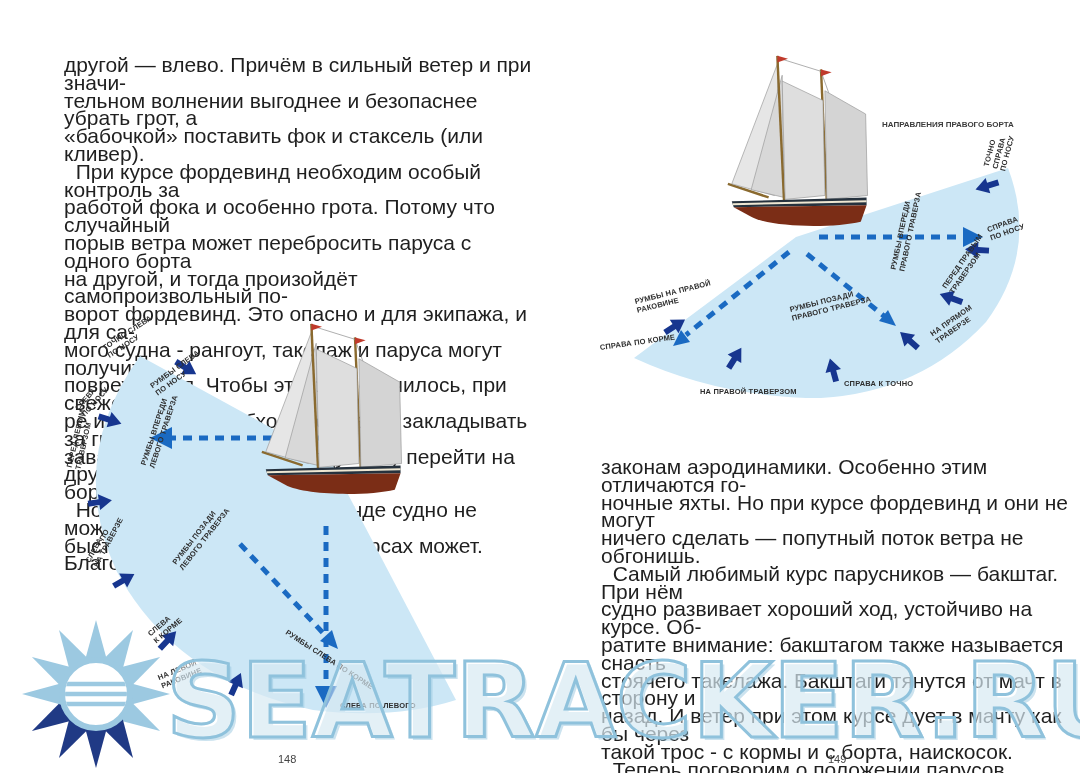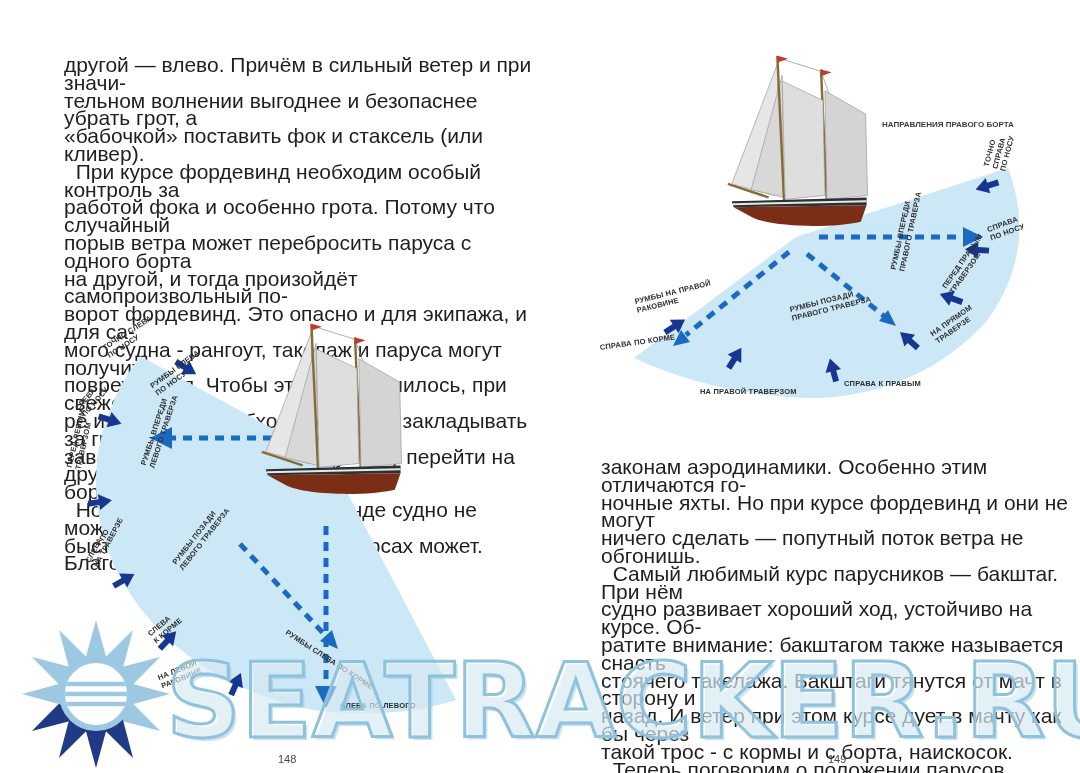--- a/index.html
+++ b/index.html
@@ -167,21 +167,21 @@
     <div class="dlabel" style="left:357px; top:242px; transform:rotate(-55deg)">ПЕРЕД ПРАВЫМ
 ТРАВЕРЗОМ</div>
     <div class="dlabel" style="left:343px; top:290px; transform:rotate(-35deg)">НА ПРЯМОМ
 ТРАВЕРЗЕ</div>
     <div class="dlabel" style="left:200px; top:266px; transform:rotate(-14deg)">РУМБЫ ПОЗАДИ
 ПРАВОГО ТРАВЕРЗА</div>
     <div class="dlabel" style="left:45px;  top:258px; transform:rotate(-14deg)">РУМБЫ НА ПРАВОЙ
 РАКОВИНЕ</div>
     <div class="dlabel" style="left:9px;   top:304px; transform:rotate(-8deg)">СПРАВА ПО КОРМЕ</div>
     <div class="dlabel" style="left:109px; top:348px;">НА ПРАВОЙ ТРАВЕРЗОМ</div>
-    <div class="dlabel" style="left:253px; top:340px;">СПРАВА К ПРАВЫМ</div>
+    <div class="dlabel" style="left:253px; top:340px;">СПРАВА К ТОЧНО</div>
   </div>
 
   <div class="body-text right-text">законам аэродинамики. Особенно этим отличаются го-
 ночные яхты. Но при курсе фордевинд и они не могут
 ничего сделать — попутный поток ветра не обгонишь.
   Самый любимый курс парусников — бакштаг. При нём
 судно развивает хороший ход, устойчиво на курсе. Об-
 ратите внимание: бакштагом также называется снасть
 стоячего такелажа. Бакштаги тянутся от мачт в сторону и
 назад. И ветер при этом курсе дует в мачту как бы через

